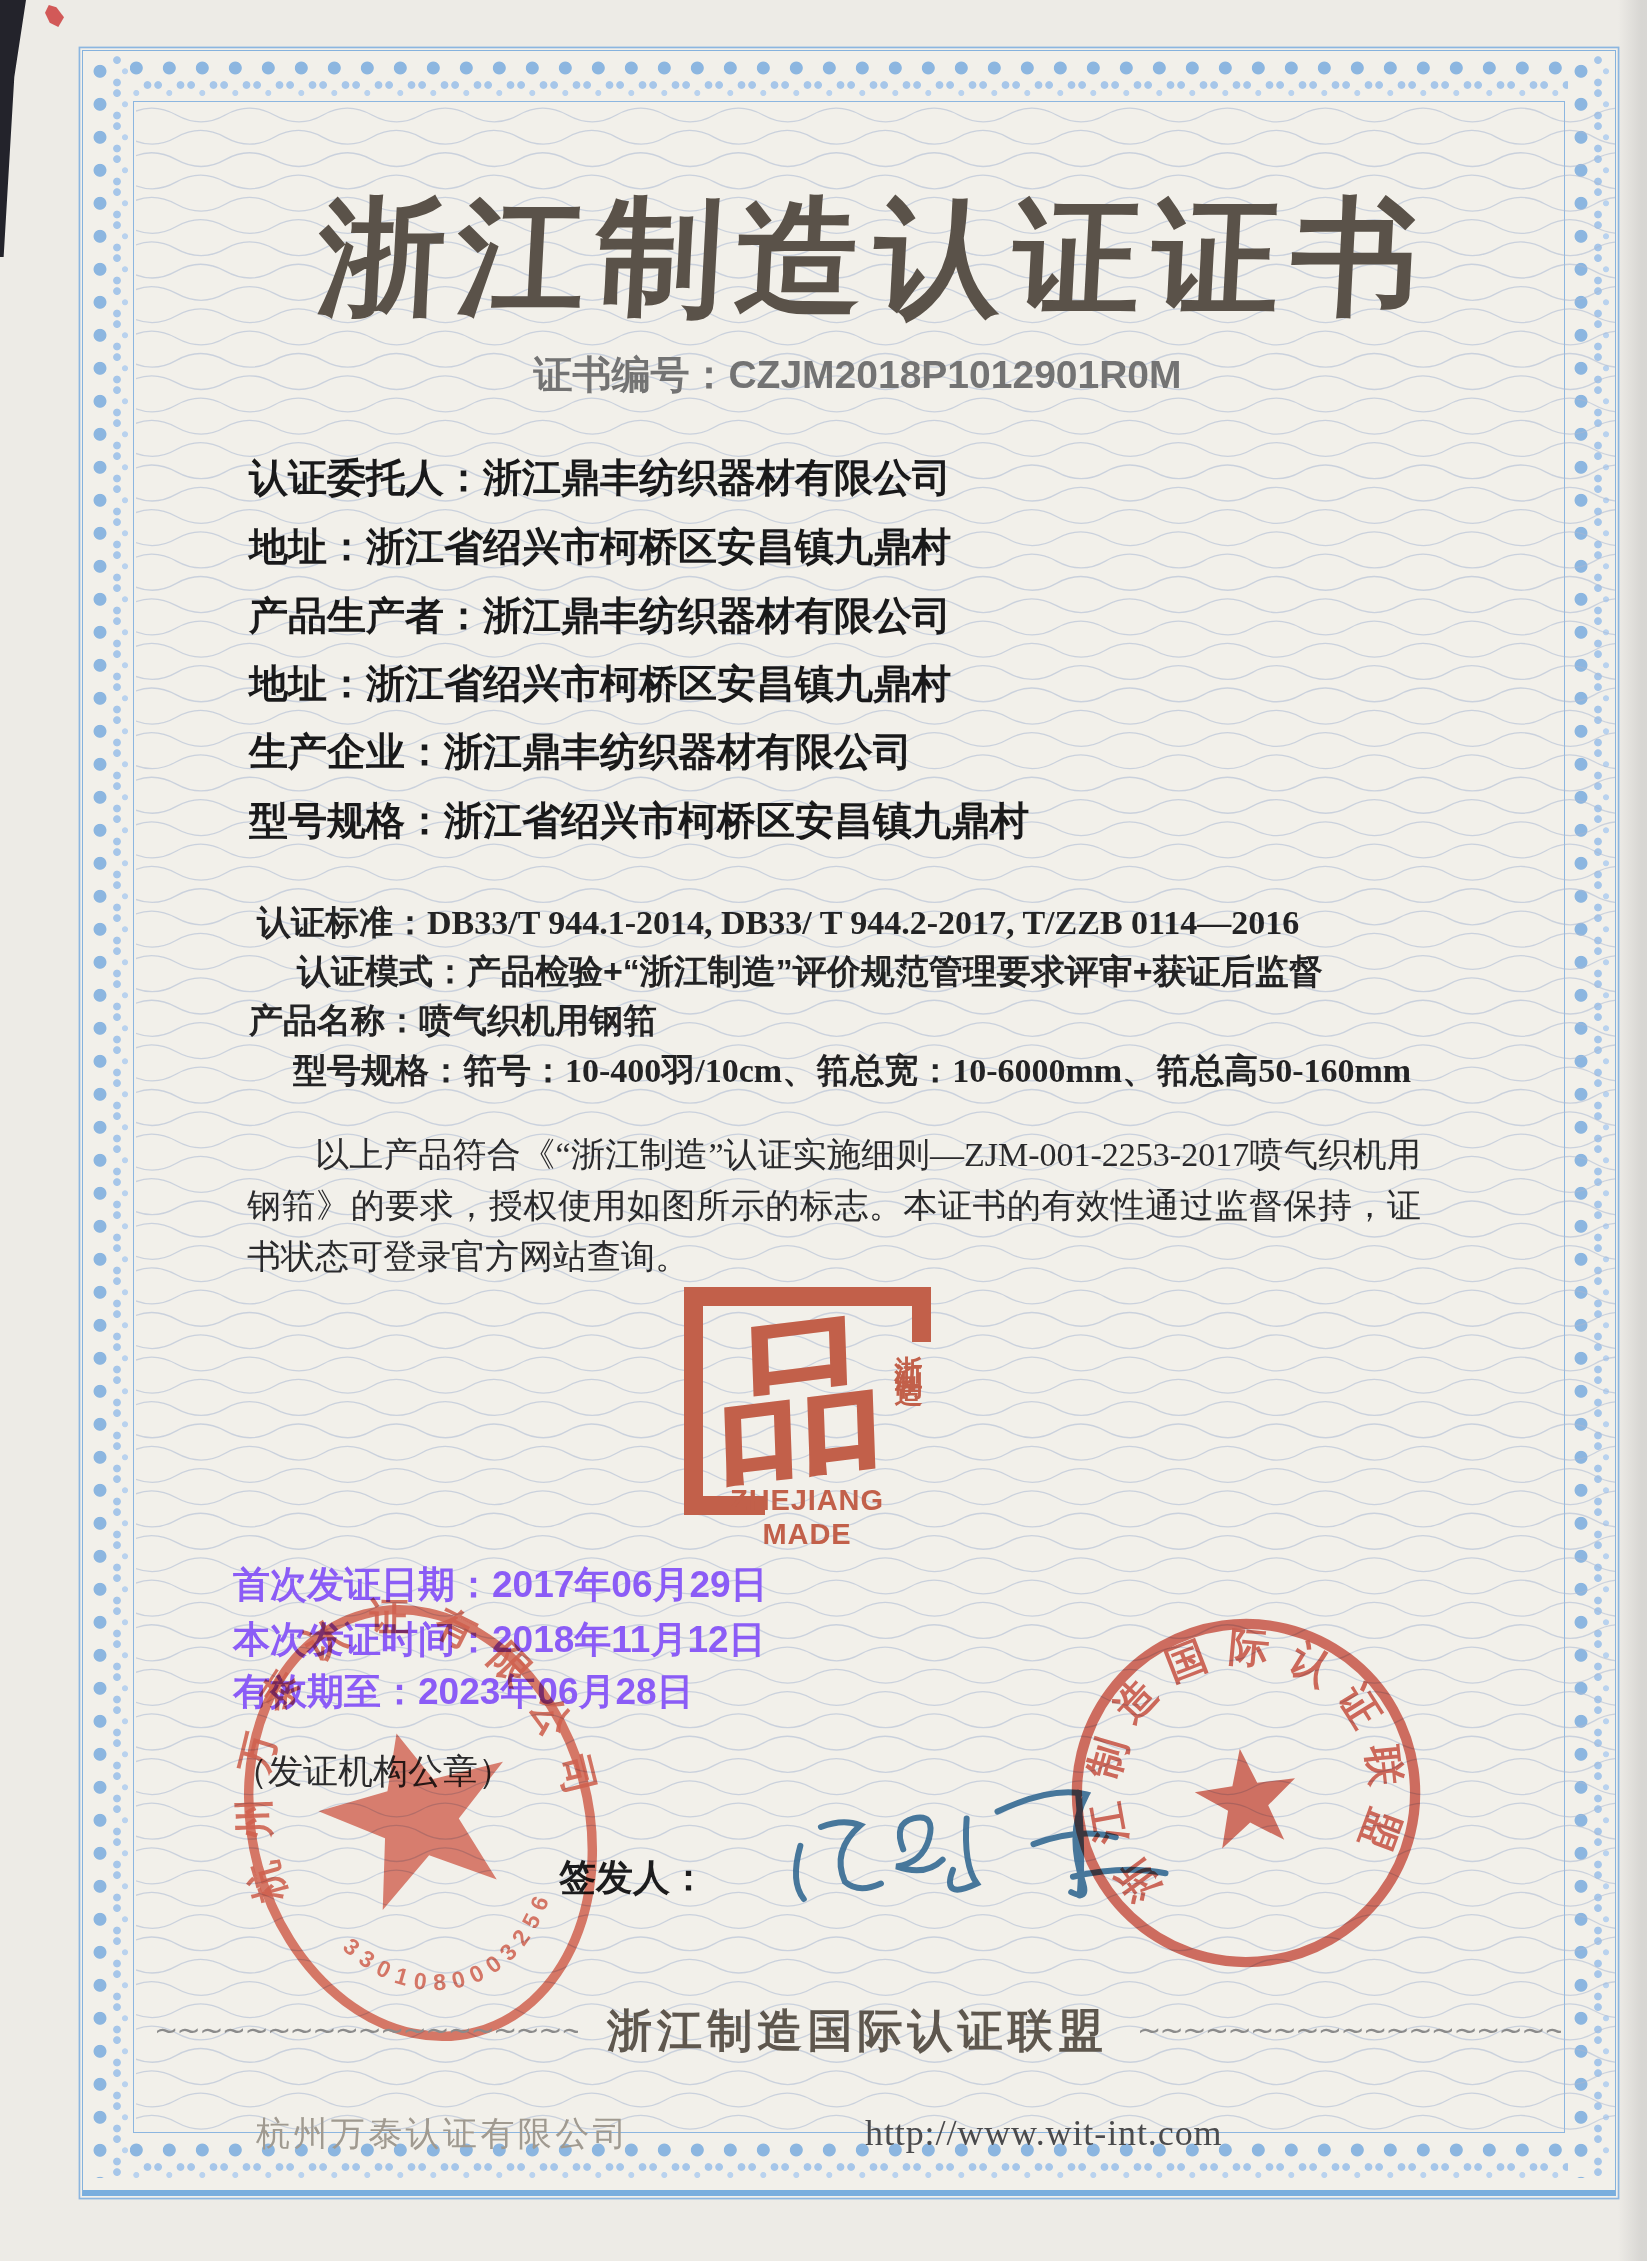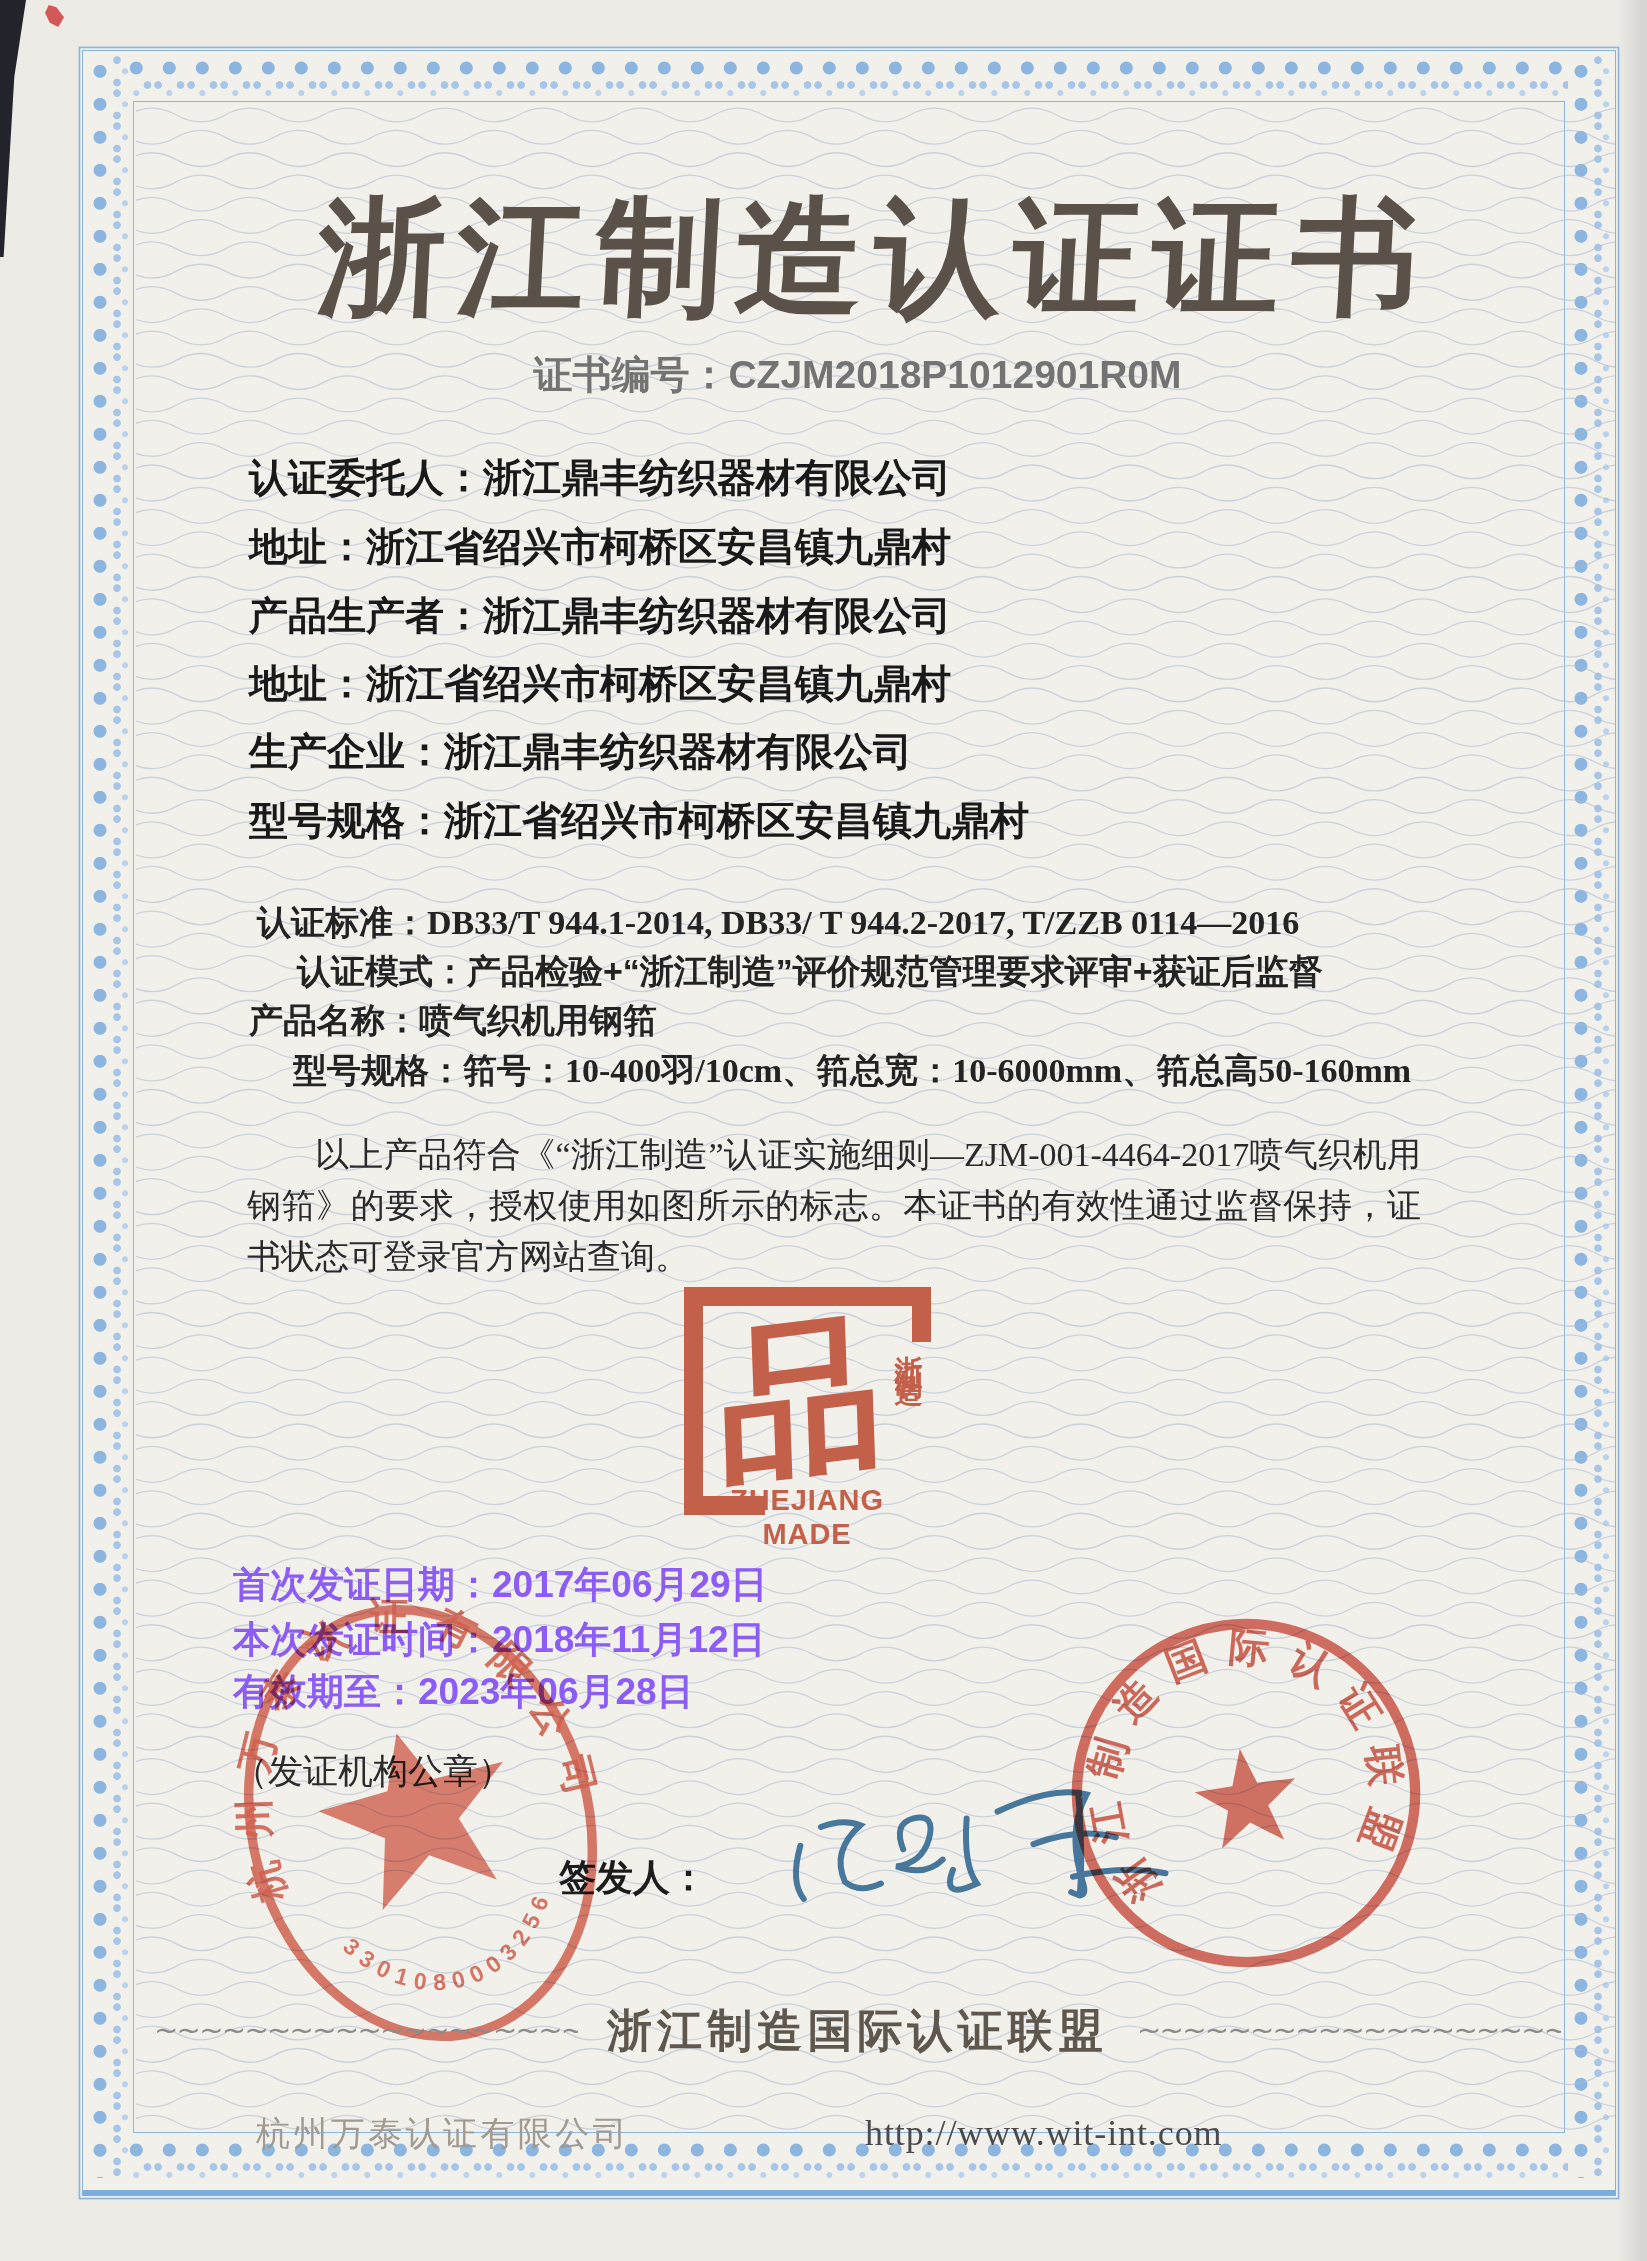--- a/index.html
+++ b/index.html
@@ -116,21 +116,21 @@
 <div class="abs row f2"><span>产品生产者：</span><span>浙江鼎丰纺织器材有限公司</span></div>
 <div class="abs row f3"><span>地址：</span><span>浙江省绍兴市柯桥区安昌镇九鼎村</span></div>
 <div class="abs row f4"><span>生产企业：</span><span>浙江鼎丰纺织器材有限公司</span></div>
 <div class="abs row f5"><span>型号规格：</span><span>浙江省绍兴市柯桥区安昌镇九鼎村</span></div>
 
 <div class="abs spec s0"><span>认证标准：</span><span class="val">DB33/T 944.1-2014, DB33/ T 944.2-2017, T/ZZB 0114—2016</span></div>
 <div class="abs spec s1"><span>认证模式：</span><span>产品检验+“浙江制造”评价规范管理要求评审+获证后监督</span></div>
 <div class="abs spec s2"><span>产品名称：</span><span>喷气织机用钢筘</span></div>
 <div class="abs spec s3"><span>型号规格：</span><span class="val">筘号：10-400羽/10cm、筘总宽：10-6000mm、筘总高50-160mm</span></div>
 
-<div class="abs para">以上产品符合《“浙江制造”认证实施细则—ZJM-001-4464-2017喷气织机用钢筘》的要求，授权使用如图所示的标志。本证书的有效性通过监督保持，证书状态可登录官方网站查询。</div>
+<div class="abs para">以上产品符合《“浙江制造”认证实施细则—ZJM-001-2253-2017喷气织机用钢筘》的要求，授权使用如图所示的标志。本证书的有效性通过监督保持，证书状态可登录官方网站查询。</div>
 
 <div class="abs lf" style="left:684px;top:1287px;width:247px;height:19px;"></div>
 <div class="abs lf" style="left:684px;top:1287px;width:19px;height:228px;"></div>
 <div class="abs lf" style="left:912px;top:1287px;width:19px;height:55px;"></div>
 <div class="abs lf" style="left:684px;top:1496px;width:81px;height:19px;"></div>
 <div class="abs logo-mark">品</div>
 <div class="abs logo-side">浙江制造</div>
 <div class="abs logo-cap">ZHEJIANG MADE</div>
 
 <div class="abs date-row d0"><span>首次发证日期：</span><span>2017年06月29日</span></div>

